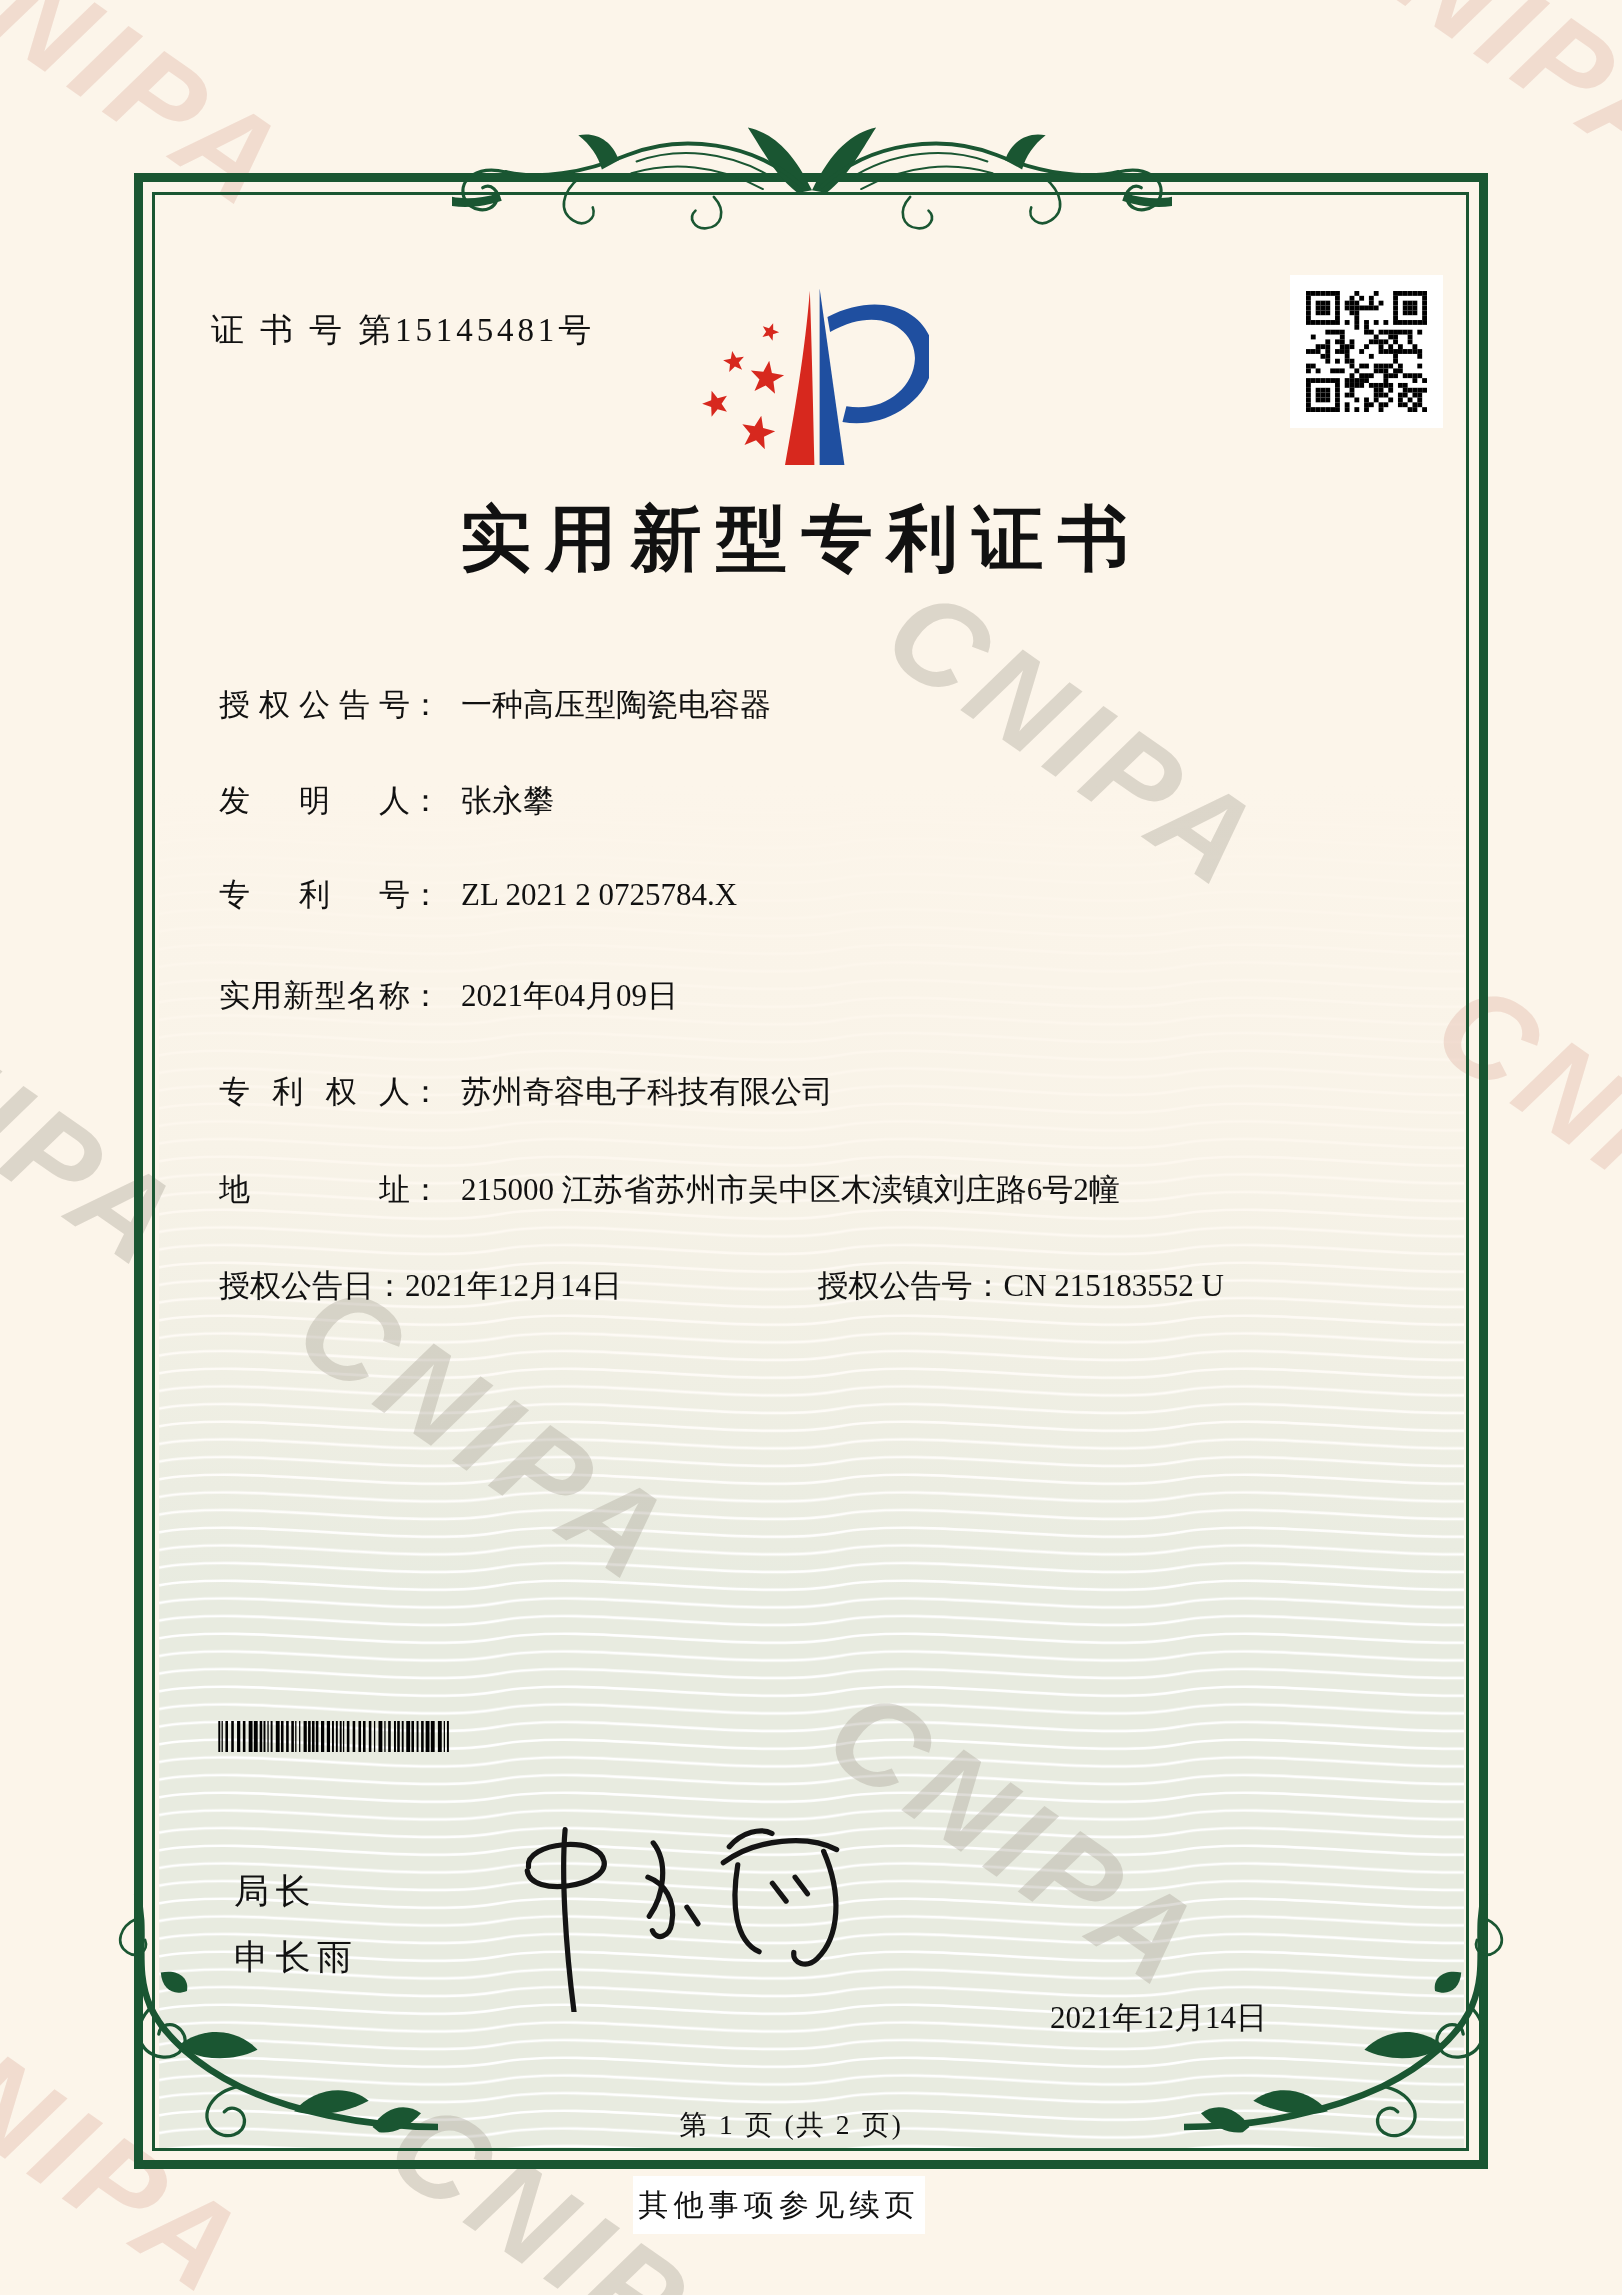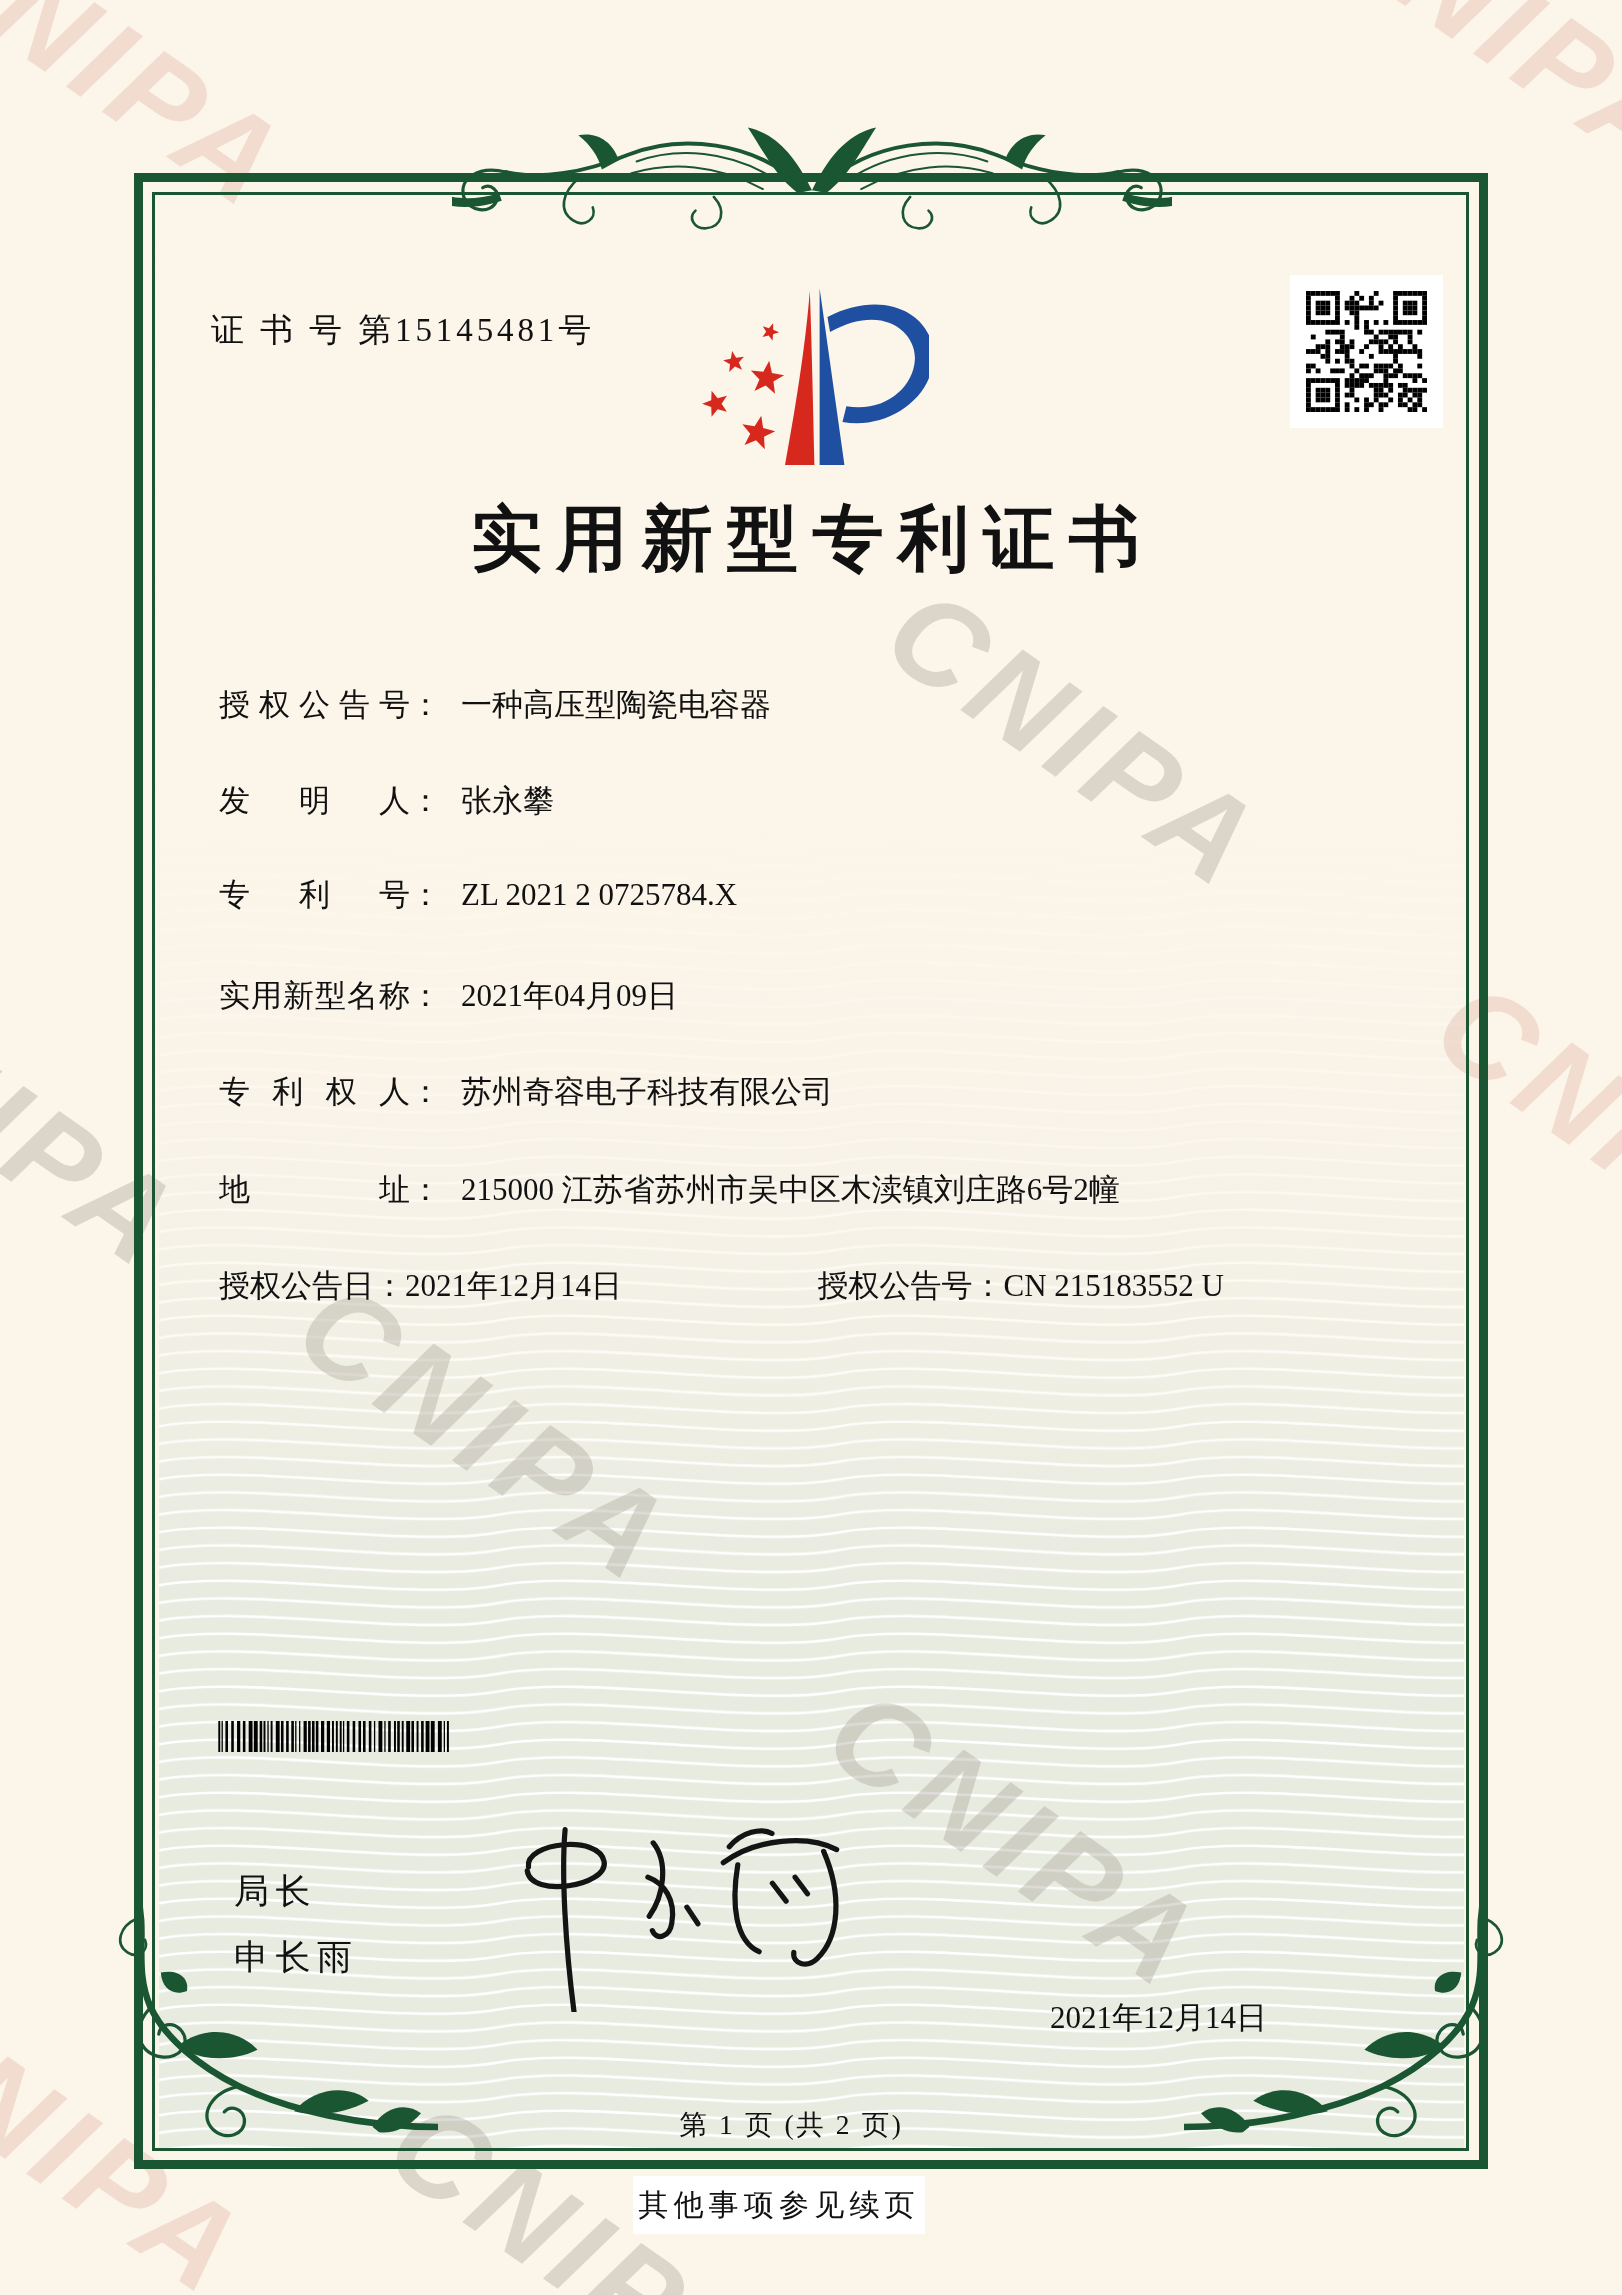--- a/index.html
+++ b/index.html
@@ -22,21 +22,21 @@
       border:9.2px solid #1a5632;z-index:3;}
   .frame-inner{left:152px;top:192px;width:1311px;height:1953px;
       border:3.3px solid #1a5632;z-index:3;}
   .orn{z-index:4;}
 
   
   #cert-line{left:211px;top:308px;font-size:33px;letter-spacing:3.9px;z-index:5;}
   #logo{left:690px;top:281px;z-index:5;}
   #qr-box{left:1290px;top:275px;width:153px;height:153px;background:#fff;z-index:5;}
   #qr{position:absolute;left:15.7px;top:15.7px;}
-  #page-title{left:11px;width:1603px;top:492px;text-align:center;font-size:71px;
+  #page-title{left:0;width:1603px;top:492px;text-align:center;font-size:71px;
       font-weight:bold;letter-spacing:14.4px;z-index:5;}
 
   
   .frow{position:absolute;left:219px;font-size:31px;z-index:5;white-space:nowrap;}
   .f-label{display:inline-block;width:191px;text-align:justify;text-align-last:justify;
       vertical-align:bottom;}
   .f-value{margin-left:20px;}
   .g-label{display:inline-block;}
 
   

